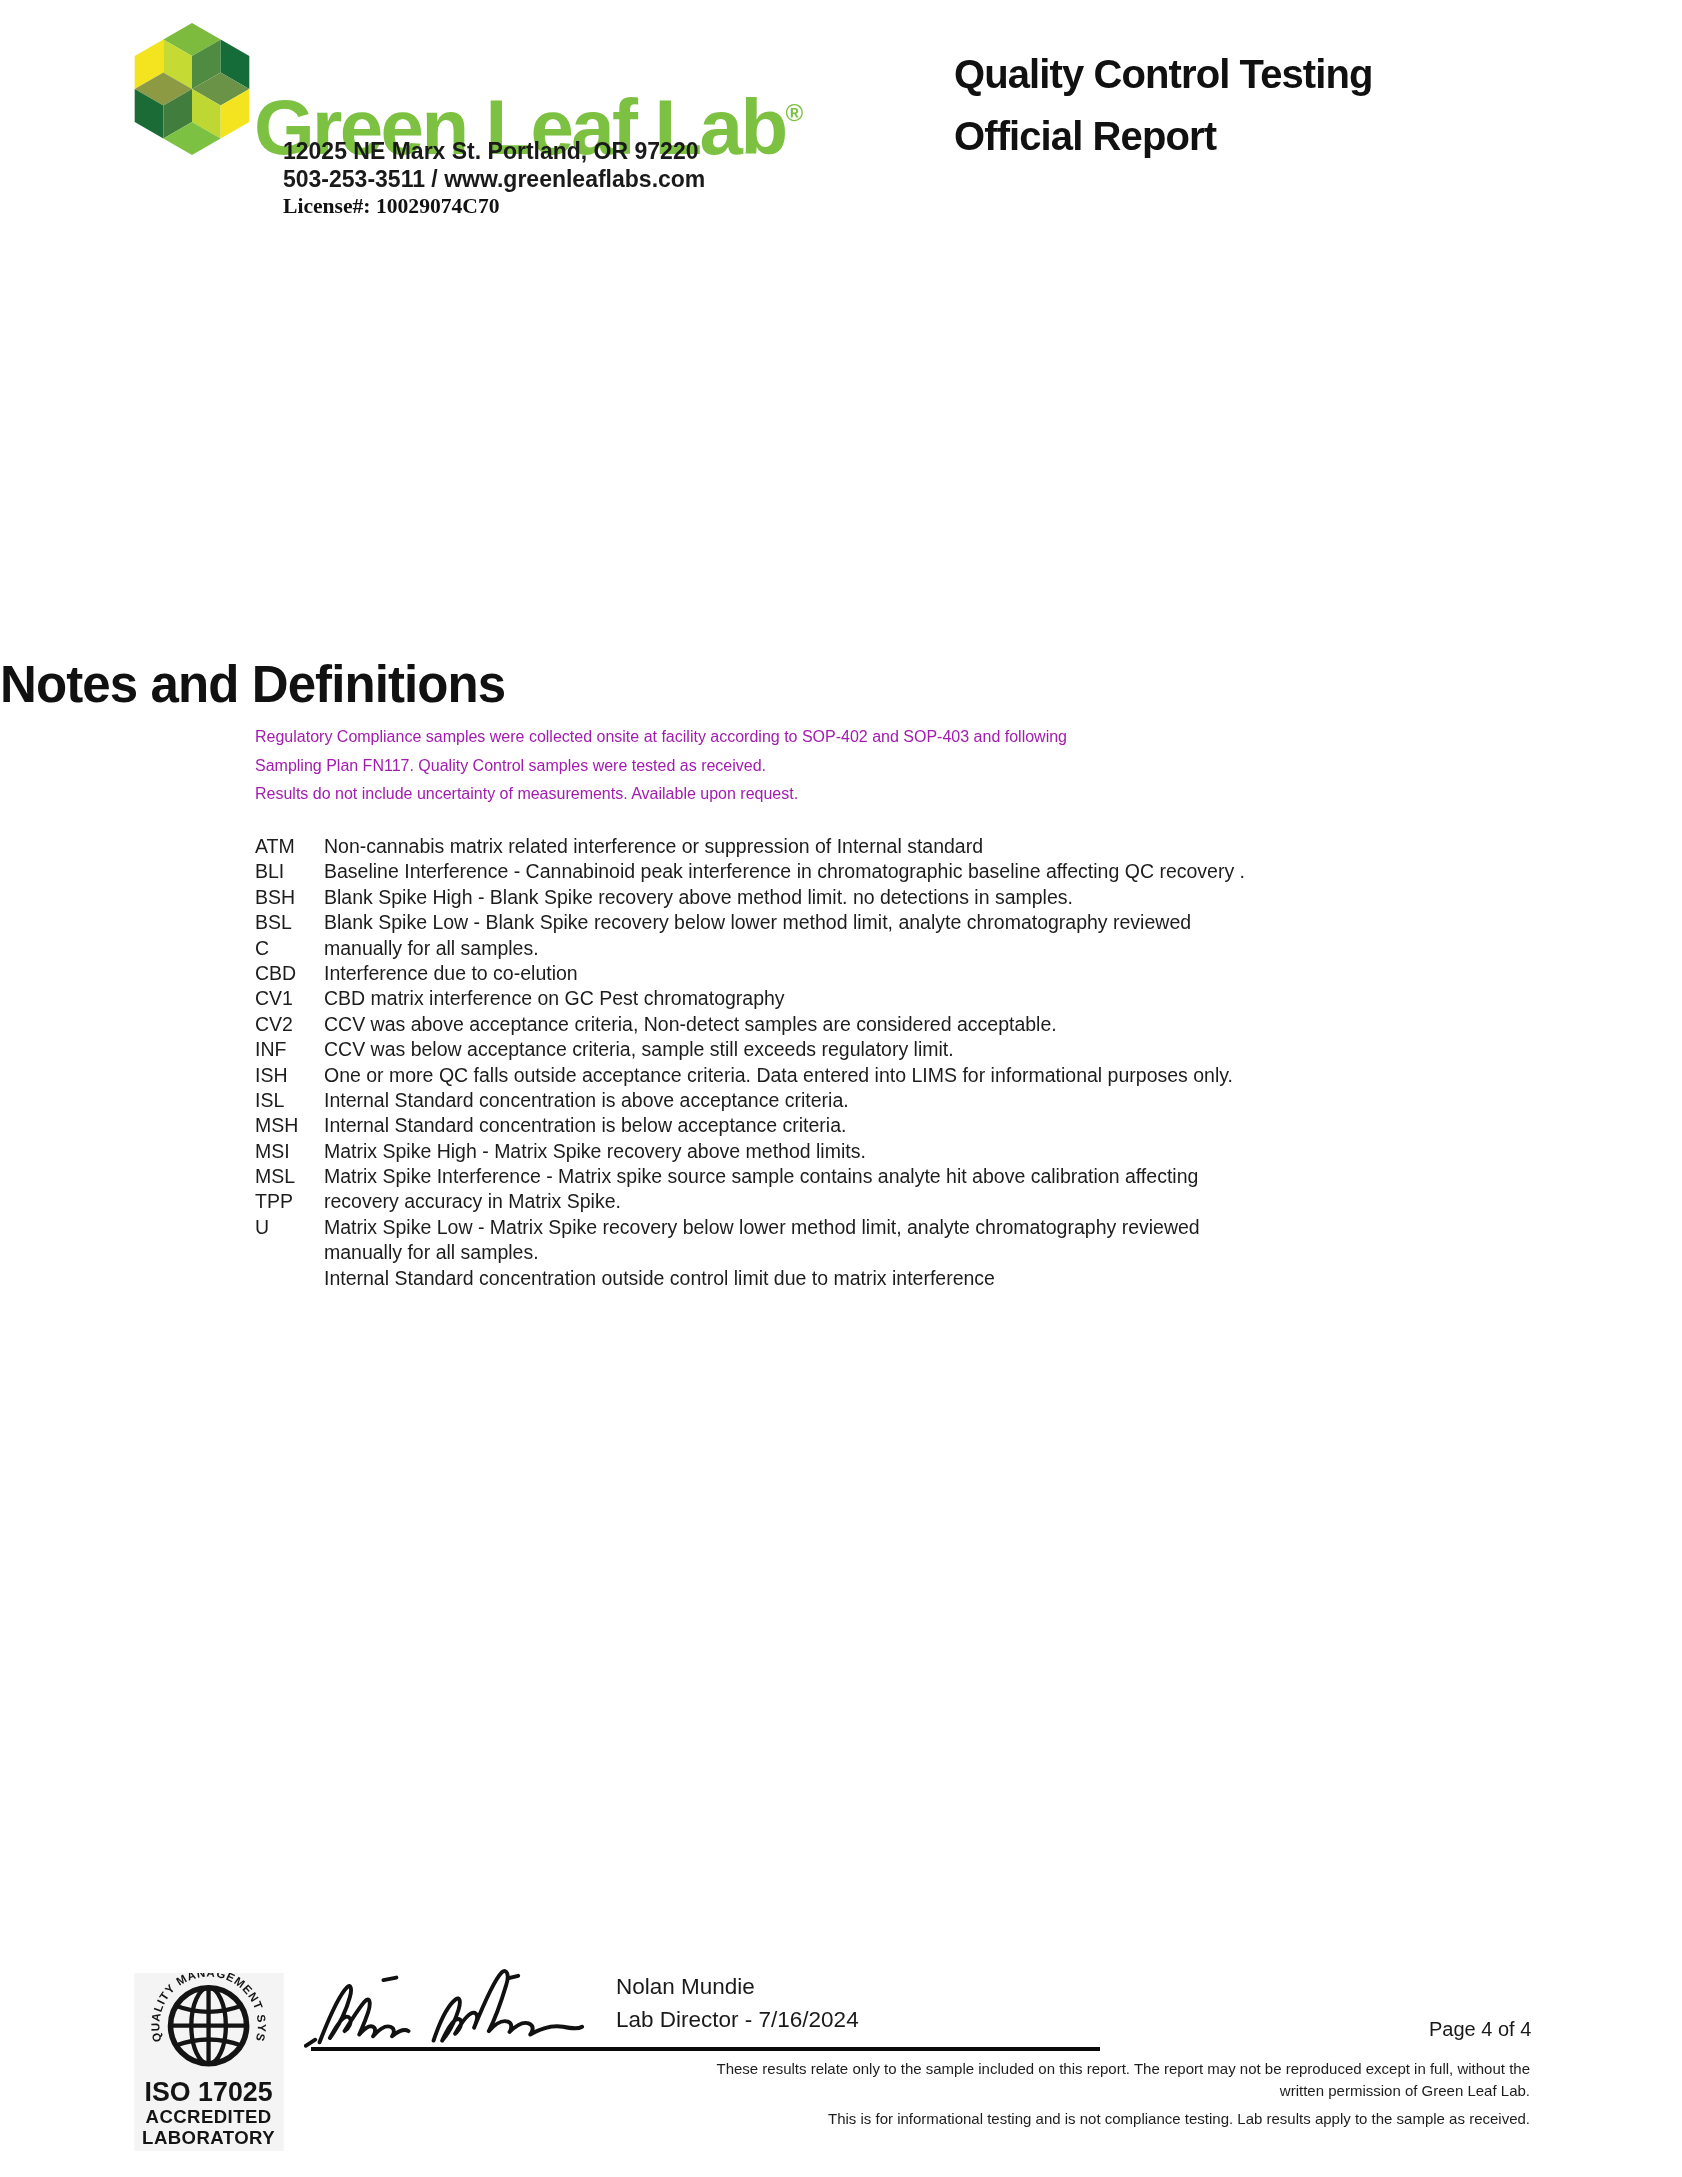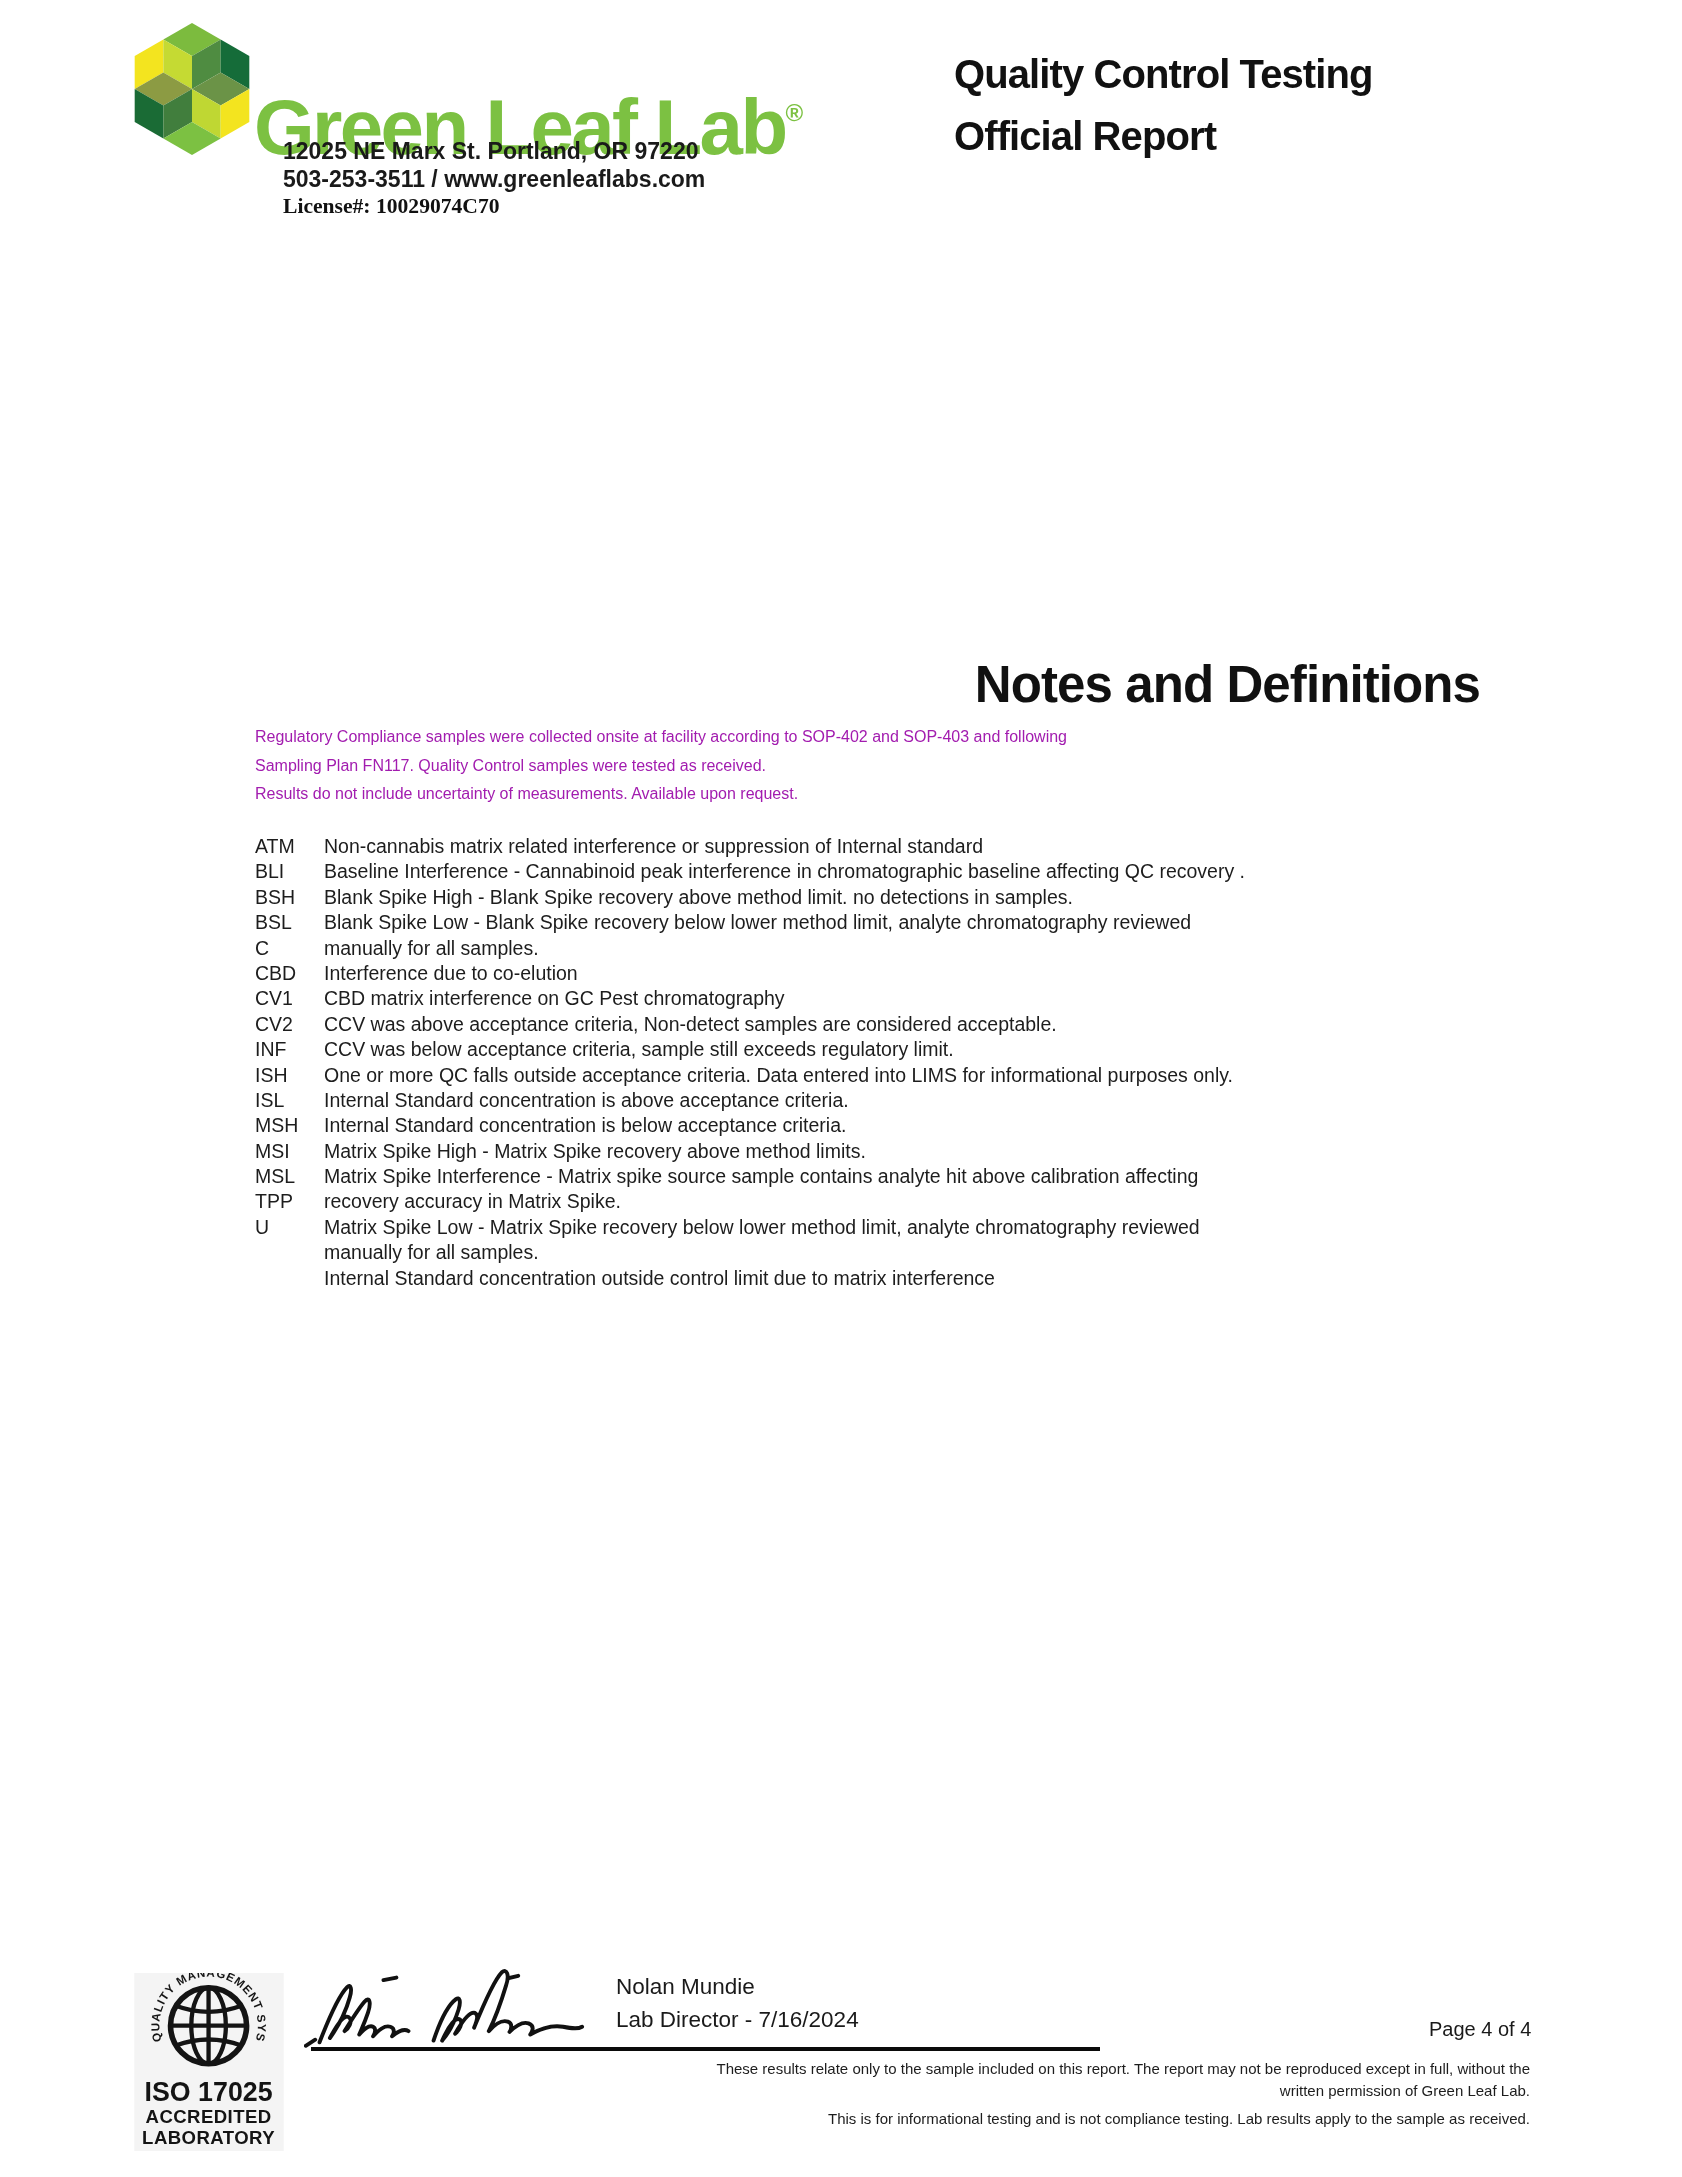--- a/index.html
+++ b/index.html
@@ -25,21 +25,21 @@
   .addr1{top:138px;} .addr2{top:166px;}
   .license{left:283px;top:194px;font-size:21.6px;font-weight:bold;
     font-family:"Liberation Serif", serif;color:#111;white-space:nowrap;}
   .report-title{
     left:954px;top:43px;width:519px;text-align:left;
     font-size:40px;font-weight:bold;letter-spacing:-0.9px;line-height:62px;color:#111;
   }
 
   
   .doc-title{
-    left:0;top:655px;width:1480px;text-align:right;
+    left:0;top:655px;width:1480px;text-align:left;
     font-size:51px;font-weight:bold;letter-spacing:-0.9px;color:#111;
   }
   .intro{left:255px;top:723px;font-size:16px;line-height:28.5px;color:#a21caf;}
   .intro div{white-space:nowrap;}
   .defs{left:255px;top:834px;font-size:19.5px;color:#1d1d1d;}
   .def-row{display:flex;height:25.4px;line-height:25.4px;white-space:nowrap;}
   .def-code{width:69px;flex:0 0 69px;}
 
   
   .iso-badge{left:134px;top:1973px;width:150px;height:178px;}

